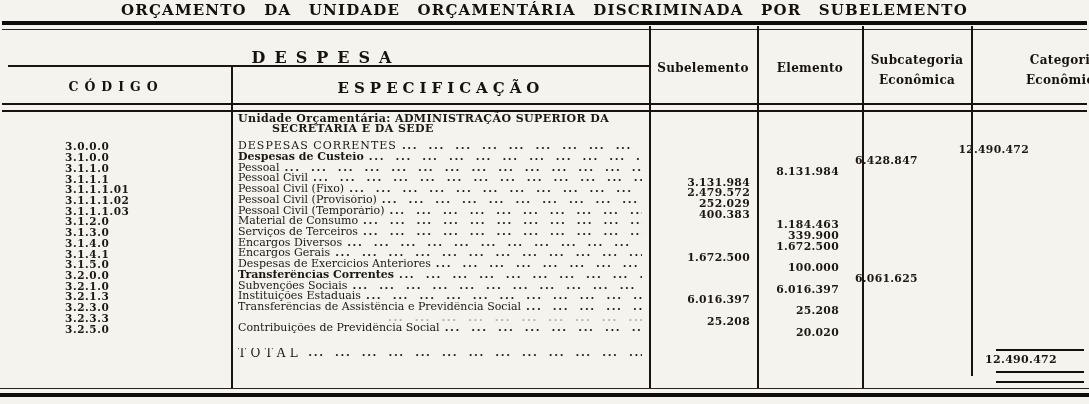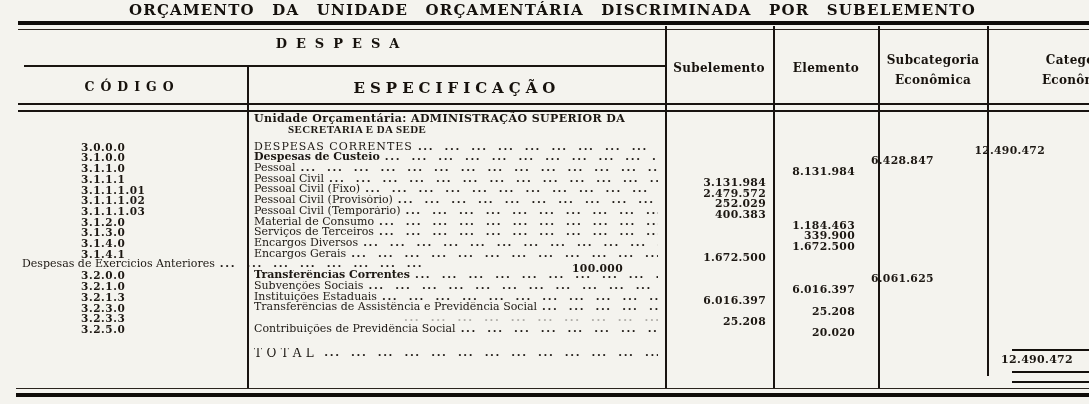--- a/index.html
+++ b/index.html
@@ -2,21 +2,21 @@
 <html><head>
 <meta charset="utf-8">
 <style>
   html,body{margin:0;padding:0;}
   body{
     width:1089px;height:404px;position:relative;overflow:hidden;
     background:#f4f3ee;
     font-family:"DejaVu Serif","Liberation Serif",serif;
     color:#1c1712;
   }
-  .page{position:absolute;inset:0;margin-left:16px;}
+  .page{position:absolute;inset:0;}
   
   .title{
     position:absolute;top:1px;left:0;width:100%;text-align:center;
     font-size:15px;font-weight:bold;letter-spacing:1.2px;word-spacing:11px;
     color:#14100c;
   }
   
   .rule{position:absolute;}
   .rule-top{left:2px;top:21px;width:1085px;height:4px;border-top:4px solid #0f0c09;border-bottom:1.5px solid #2a241e;}
   .rule-mid-left{left:8px;top:65px;width:642px;height:0;border-top:2px solid #1a1510;}
@@ -24,35 +24,35 @@
   .rule-bottom{left:0;top:388px;width:1089px;height:4px;border-top:1.5px solid #2a241e;border-bottom:4.5px solid #0f0c09;}
   
   .vline{position:absolute;width:2px;background:#181310;}
   .v-code{left:231px;top:66px;height:322px;}
   .v-sub{left:649px;top:26px;height:362px;}
   .v-elem{left:757px;top:26px;height:362px;}
   .v-subcat{left:862px;top:26px;height:362px;}
   .v-cat{left:971px;top:26px;height:350px;}
   
   .hdr{position:absolute;font-weight:bold;color:#17120d;}
-  .hdr-despesa{top:36px;left:326px;transform:translateX(-50%);font-size:13px;letter-spacing:9px;}
+  .hdr-despesa{top:48px;left:326px;transform:translateX(-50%);font-size:16px;letter-spacing:9px;}
   .hdr-codigo{top:79px;left:116px;transform:translateX(-50%);font-size:12.5px;letter-spacing:6px;}
   .hdr-espec{top:79px;left:441px;transform:translateX(-50%);font-size:15px;letter-spacing:5px;}
   .hdr-col{font-size:12px;text-align:center;letter-spacing:0.3px;}
   .hdr-sub{top:61px;left:703px;transform:translateX(-50%);}
   .hdr-elem{top:61px;left:810px;transform:translateX(-50%);}
   .hdr-2line{line-height:20px;}
   .hdr-subcat{top:50px;left:917px;transform:translateX(-50%);}
   .hdr-cat{top:50px;left:1064px;transform:translateX(-50%);}
   
   .tbody{position:absolute;left:0;top:114px;width:1089px;}
   .unit-block{margin-left:238px;font-weight:bold;font-size:11px;line-height:10px;letter-spacing:0.4px;margin-bottom:7px;white-space:nowrap;}
-  .unit-block .u2{padding-left:34px;font-family:Liberation Serif, serif;}
+  .unit-block .u2{padding-left:34px;}
   .unit-block .u3{font-size:10.5px;line-height:11px;}
-  .row{display:flex;height:10.72px;align-items:flex-end;white-space:nowrap;}
+  .row{display:flex;height:10.72px;align-items:center;white-space:nowrap;}
   .c-code{width:232px;box-sizing:border-box;padding-left:65px;font-size:10.5px;line-height:10px;font-weight:bold;letter-spacing:0.6px;}
   .c-spec{width:418px;box-sizing:border-box;padding-left:6px;padding-right:8px;display:flex;overflow:hidden;font-size:11px;line-height:10.2px;}
   .spec-label{flex:none;padding-right:5px;}
   .spec-bold{font-weight:bold;}
   .spec-caps{letter-spacing:1px;}
   .leader{flex:1;overflow:hidden;white-space:nowrap;font-weight:bold;letter-spacing:1.6px;word-spacing:5px;font-size:11px;}
   .leader-faint{opacity:0.32;}
   .faint-spacer{flex:none;width:150px;}
   .num{box-sizing:border-box;text-align:right;font-size:10.8px;line-height:10px;font-weight:bold;letter-spacing:0.3px;transform:translateY(4px);}
   .c-sub{width:108px;padding-right:8px;}
@@ -223,20 +223,21 @@
           <div class="c-spec">
             <div class="spec-label">Encargos Gerais</div>
             <div class="leader">... ... ... ... ... ... ... ... ... ... ... ... ... ... ... ... ... ... ... ... ... ... ... ... ... ... ... ... ... ... ... ... ... ... ... ... ... ... ... ... </div>
           </div>
           <div class="num c-sub">1.672.500</div>
           <div class="num c-elem"></div>
           <div class="num c-subcat"></div>
           <div class="num c-cat"></div>
         </div>
         <div class="row">
+          <div class="c-code">3.1.5.0</div>
           <div class="c-spec">
             <div class="spec-label">Despesas de Exercícios Anteriores</div>
             <div class="leader">... ... ... ... ... ... ... ... ... ... ... ... ... ... ... ... ... ... ... ... ... ... ... ... ... ... ... ... ... ... ... ... ... ... ... ... ... ... ... ... </div>
           </div>
           <div class="num c-sub"></div>
           <div class="num c-elem">100.000</div>
           <div class="num c-subcat"></div>
           <div class="num c-cat"></div>
         </div>
         <div class="row">

